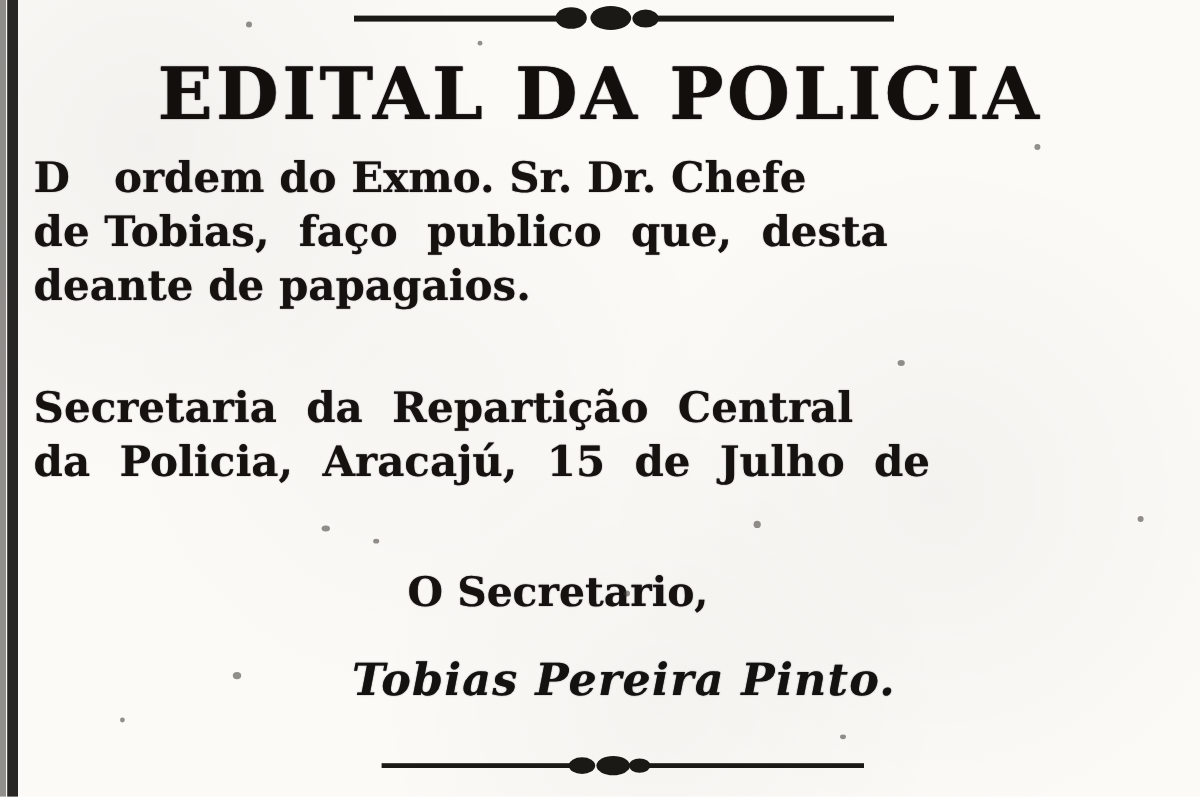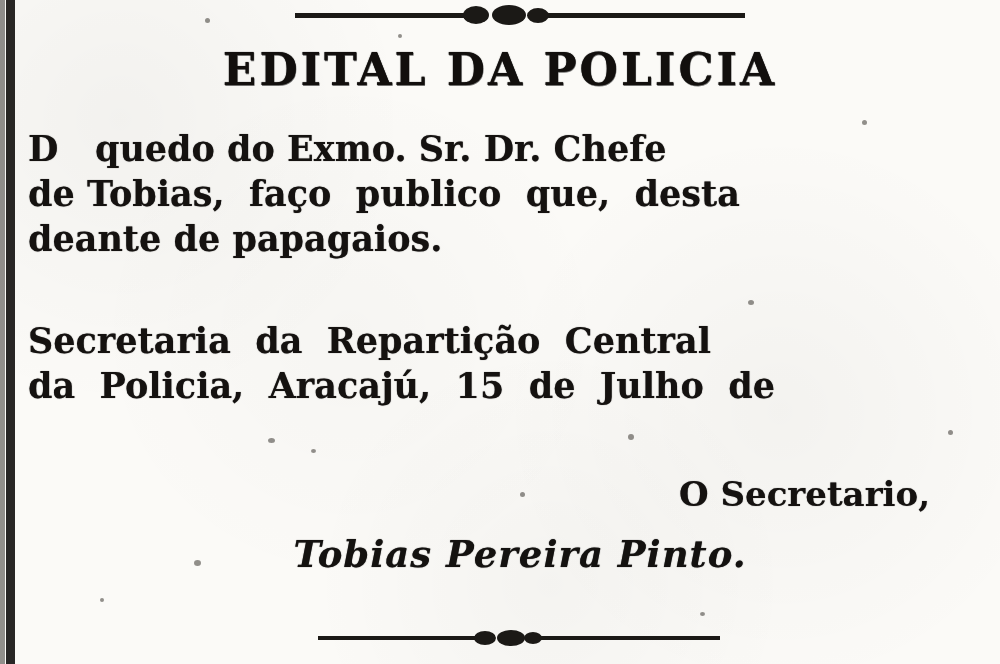--- a/index.html
+++ b/index.html
@@ -90,21 +90,21 @@
 
   
   .headline {
     position: absolute;
     top: 44px;
     left: 0;
     width: 1000px;
     text-align: center;
     font-family: "DejaVu Serif", serif;
     font-weight: 700;
-    font-size: 44px;
+    font-size: 60px;
     letter-spacing: 3px;
     color: #120f0d;
     text-shadow: 0 0 1px rgba(0,0,0,0.85), 0.5px 0.5px 0 rgba(0,0,0,0.5);
   }
 
   .body-block {
     position: absolute;
     left: 28px;
     width: 950px;
     color: #151210;
@@ -120,30 +120,30 @@
   .line {
     white-space: pre;
     display: block;
   }
 
   .signature-role {
     position: absolute;
     top: 474px;
     left: 0;
     width: 930px;
-    text-align: right;
+    text-align: center;
     font-family: "DejaVu Serif", serif;
     font-weight: 700;
     font-size: 34px;
     color: #151210;
     text-shadow: 0 0 1px rgba(0,0,0,0.6);
   }
   .signature-name {
     position: absolute;
-    top: 532px;
+    top: 544px;
     left: 0;
     width: 1000px;
     text-align: center;
     font-family: "DejaVu Serif", serif;
     font-style: italic;
     font-weight: 700;
     font-size: 37px;
     letter-spacing: 1px;
     color: #141210;
     text-shadow: 0 0 1px rgba(0,0,0,0.7);
@@ -171,21 +171,21 @@
     <div class="orn-line l"></div>
     <div class="orn-diamond d1"></div>
     <div class="orn-diamond d2"></div>
     <div class="orn-diamond d3"></div>
     <div class="orn-line r"></div>
   </div>
 
   <div class="headline">EDITAL DA POLICIA</div>
 
   <div class="body-block para1">
-    <span class="line">D   quedo do Exmo. Sr. Dr. Chefe</span>
+    <span class="line">D   ordem do Exmo. Sr. Dr. Chefe</span>
     <span class="line">de Tobias,  faço  publico  que,  desta</span>
     <span class="line">deante de papagaios.</span>
   </div>
 
   <div class="body-block para2">
     <span class="line">Secretaria  da  Repartição  Central</span>
     <span class="line">da  Policia,  Aracajú,  15  de  Julho  de</span>
   </div>
 
   <div class="signature-role">O Secretario,</div>

